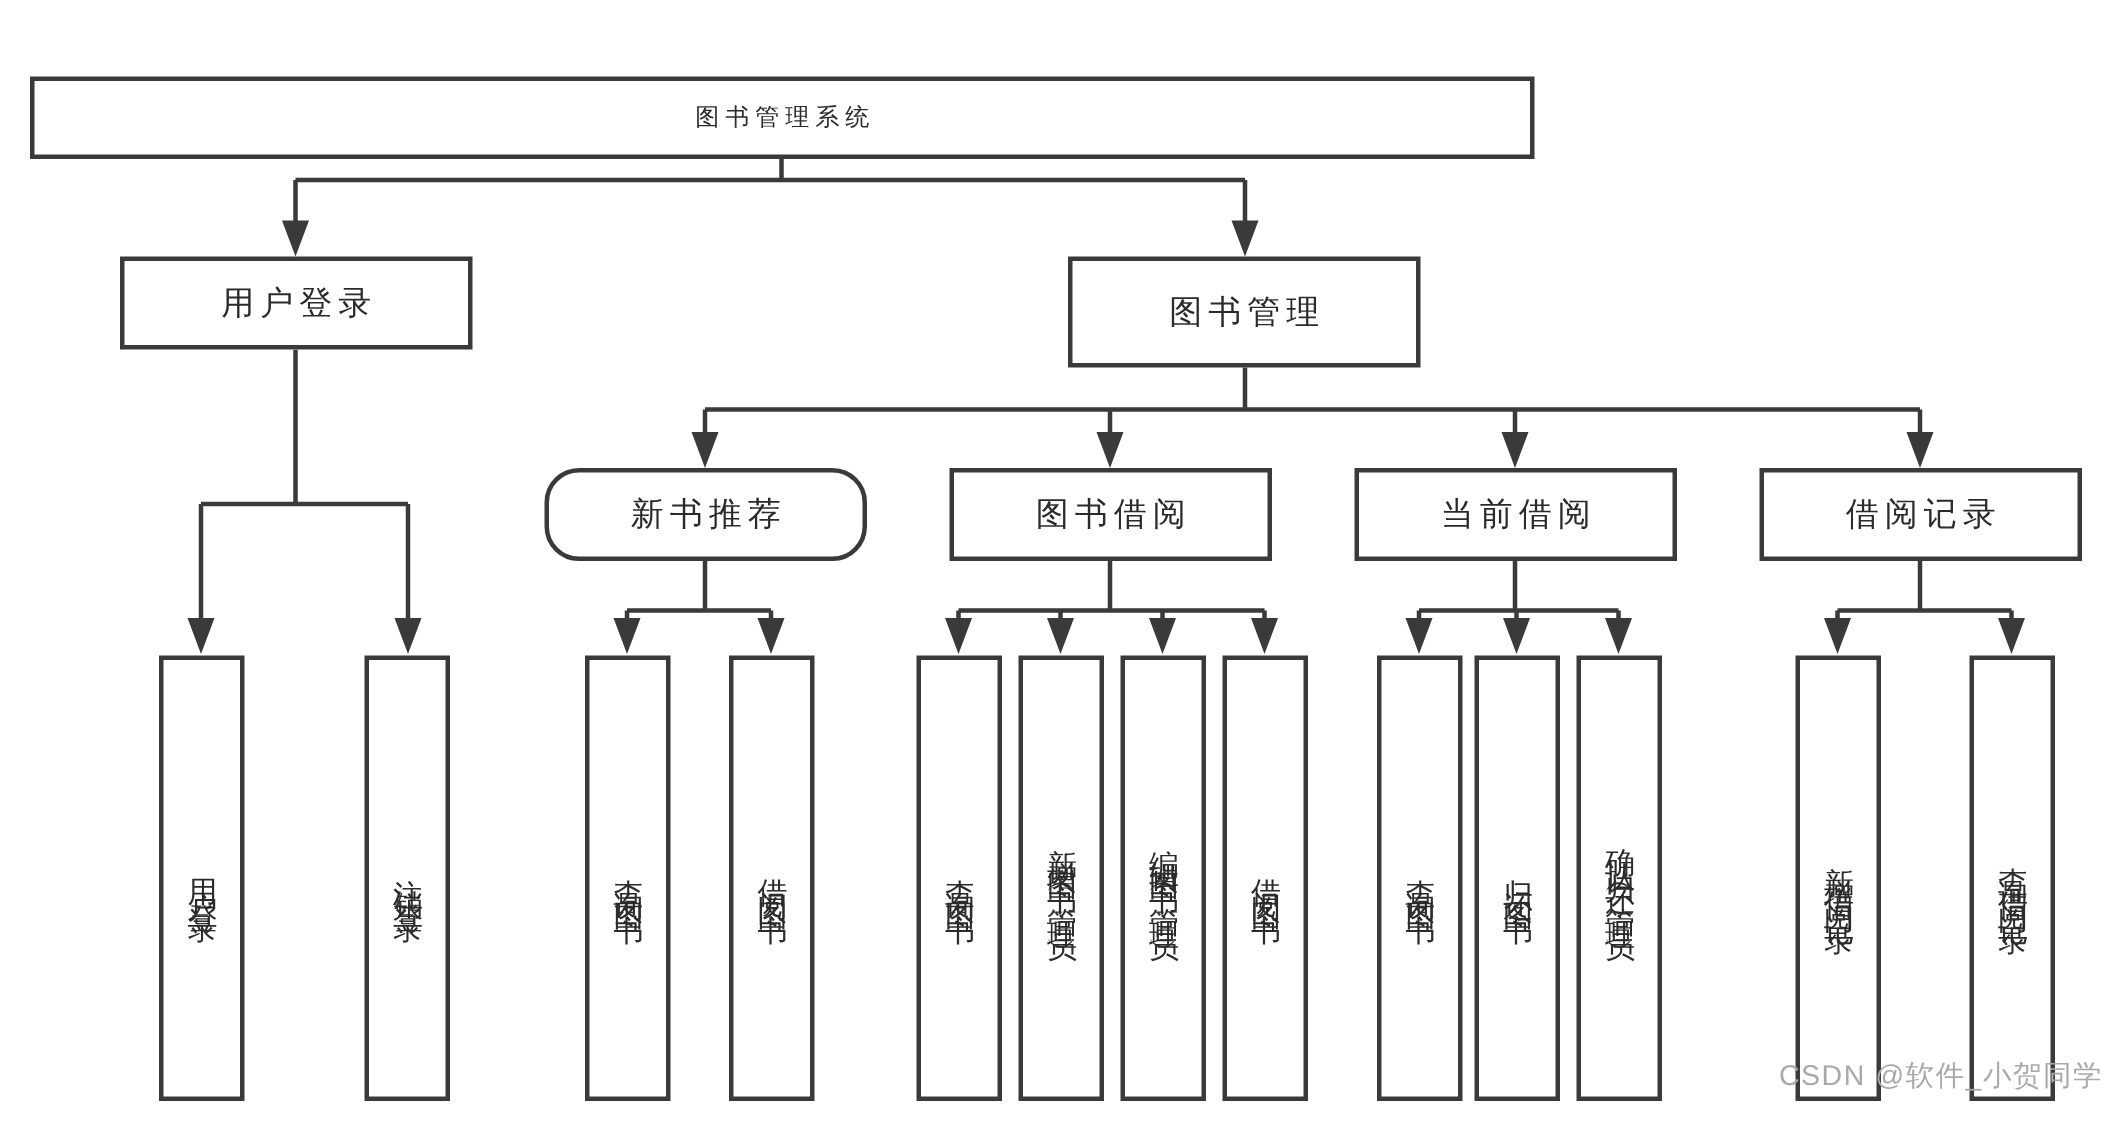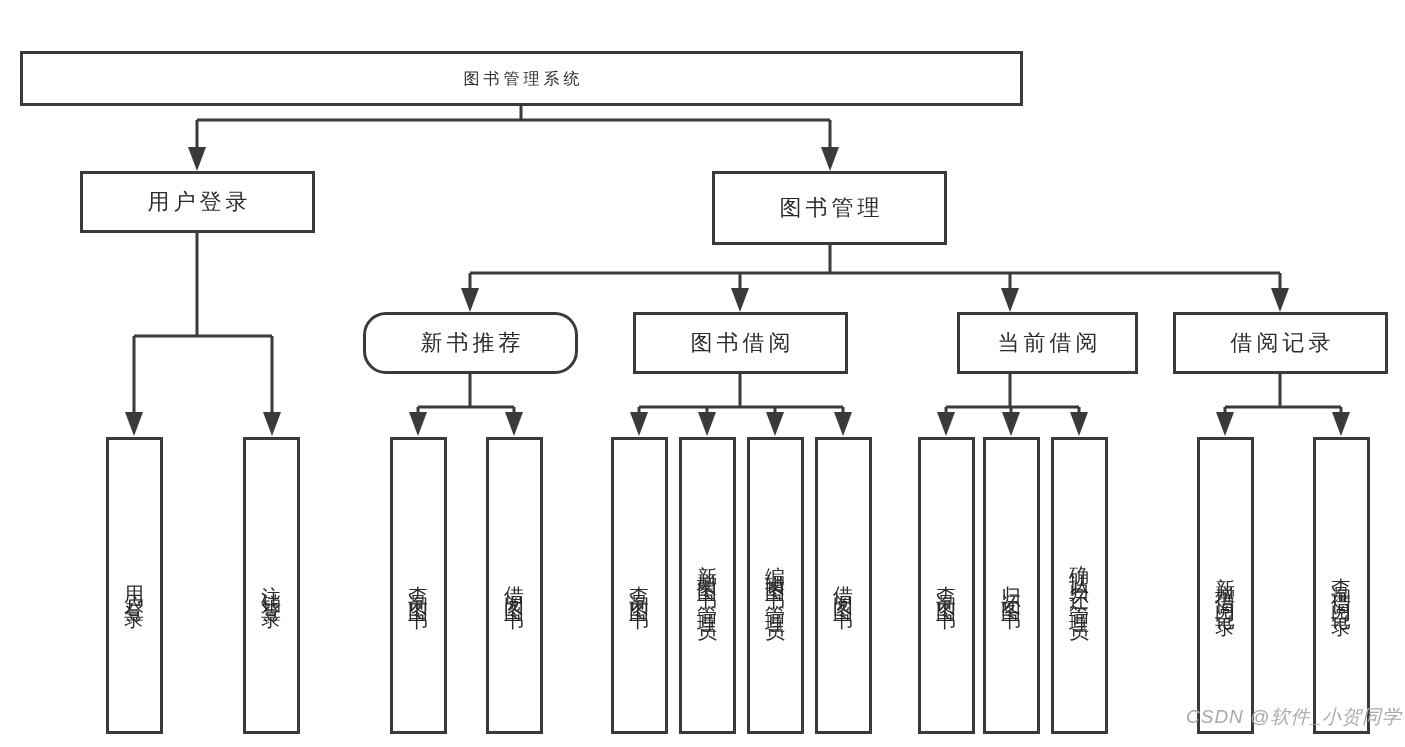--- a/index.html
+++ b/index.html
@@ -60,21 +60,20 @@
   }
   .watermark {
     position: absolute;
     z-index: 3;
     left: 1186px;
     top: 704px;
     font-size: 19px;
     letter-spacing: 1px;
     color: var(--wm, #a9a9a9);
     white-space: nowrap;
-    font-style: italic;
   }
 </style>
 </head>
 <body>
 
 <div class="stage" style="--line: #3a3a3a; --text: #2b2b2b; --wm: #a9a9a9; --bg: #ffffff;">
 
   <svg class="connectors" width="1405" height="747" viewBox="0 0 1405 747" aria-hidden="true">
 
     <path d="M521 68 V120 M197 120 H830 M197 120 V150 M830 120 V150"></path>
@@ -111,21 +110,21 @@
     <polygon points="1332,412 1350,412 1341,436"></polygon>
   </svg>
 
   <div class="box h-box root-box" style="left:20px; top:13px; width:1003px; height:55px;">图书管理系统</div>
 
   <div class="box h-box" style="left:80px; top:171px; width:235px; height:62px;">用户登录</div>
   <div class="box h-box" style="left:712px; top:171px; width:235px; height:74px;">图书管理</div>
 
   <div class="box h-box" style="left:363px; top:312px; width:215px; height:62px;border-radius:23px;">新书推荐</div>
   <div class="box h-box" style="left:633px; top:312px; width:215px; height:62px;">图书借阅</div>
-  <div class="box h-box" style="left:957px; top:312px; width:181px; height:62px;">当前借阅</div>
+  <div class="box h-box" style="left:903px; top:312px; width:215px; height:62px;">当前借阅</div>
   <div class="box h-box" style="left:1173px; top:312px; width:215px; height:62px;">借阅记录</div>
 
   <div class="box v-box" style="left:106px; top:437px; width:57px; height:297px;">用户登录</div>
   <div class="box v-box" style="left:243px; top:437px; width:57px; height:297px;">注销登录</div>
 
   <div class="box v-box" style="left:390px; top:437px; width:57px; height:297px;">查询图书</div>
   <div class="box v-box" style="left:486px; top:437px; width:57px; height:297px;">借阅图书</div>
 
   <div class="box v-box" style="left:611px; top:437px; width:57px; height:297px;">查询图书</div>
   <div class="box v-box" style="left:679px; top:437px; width:57px; height:297px;">新增图书（管理员）</div>

